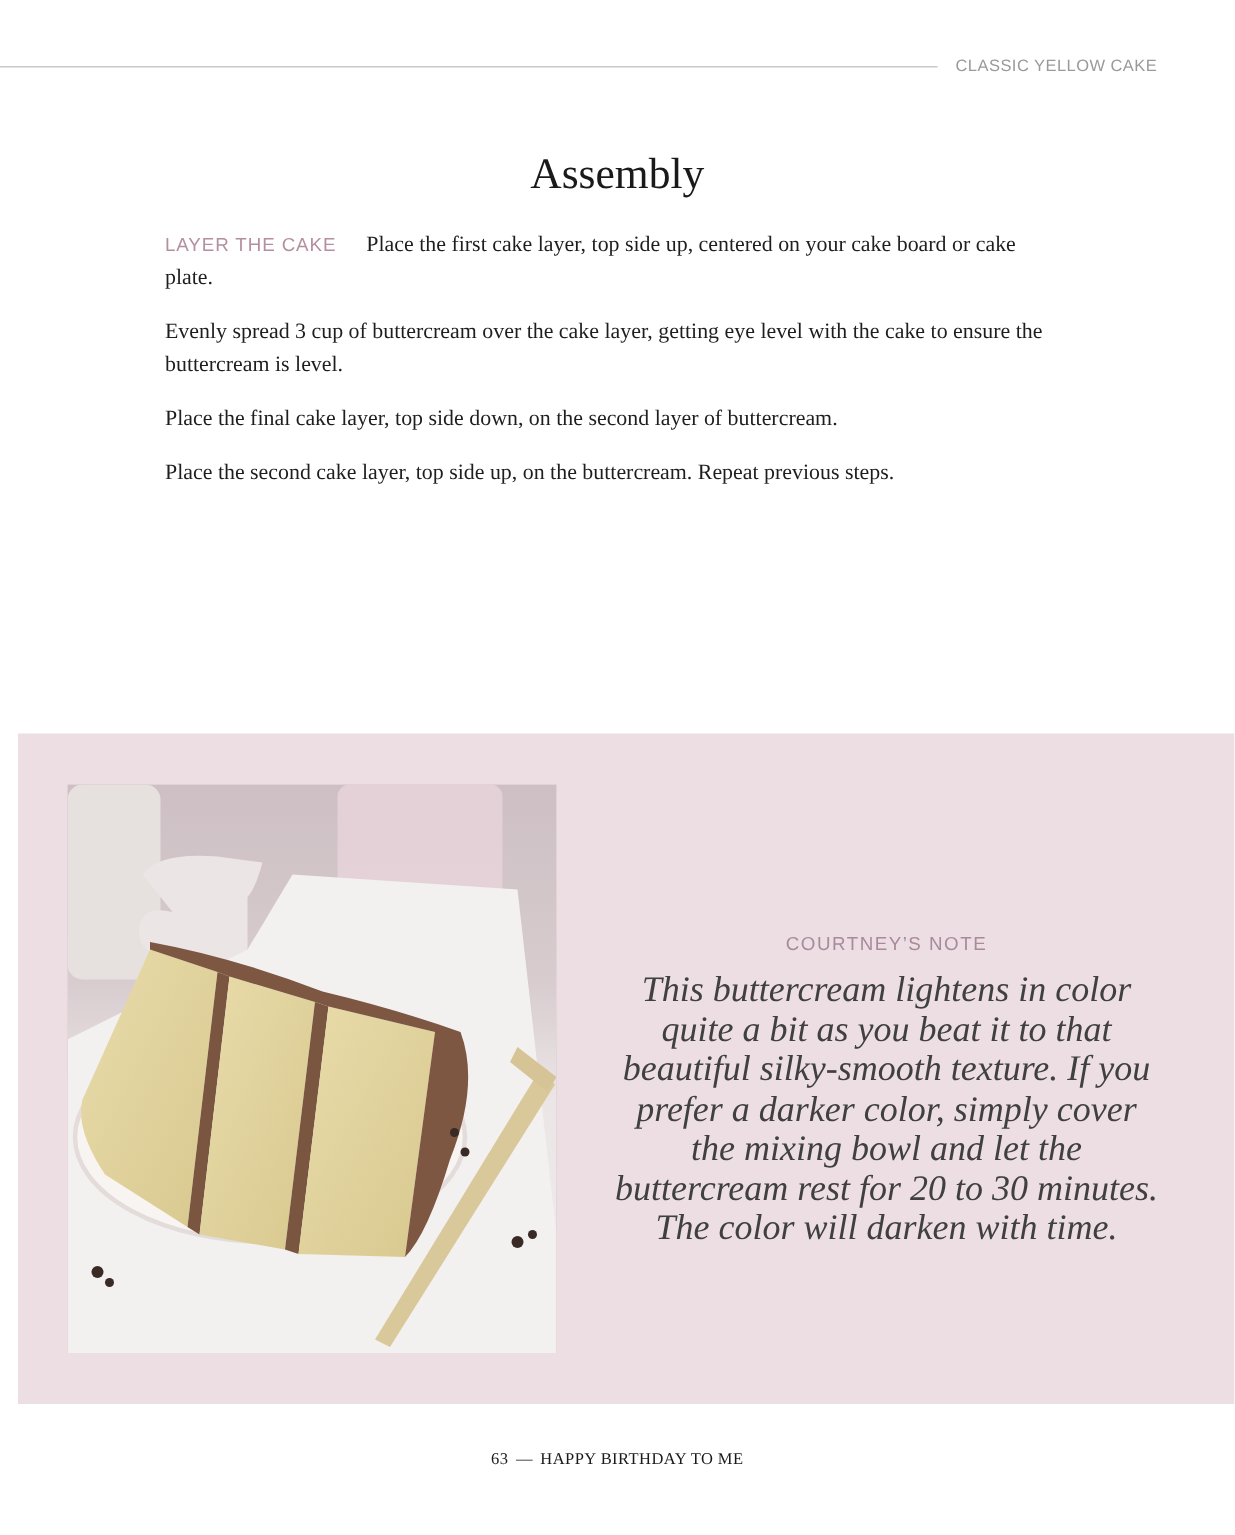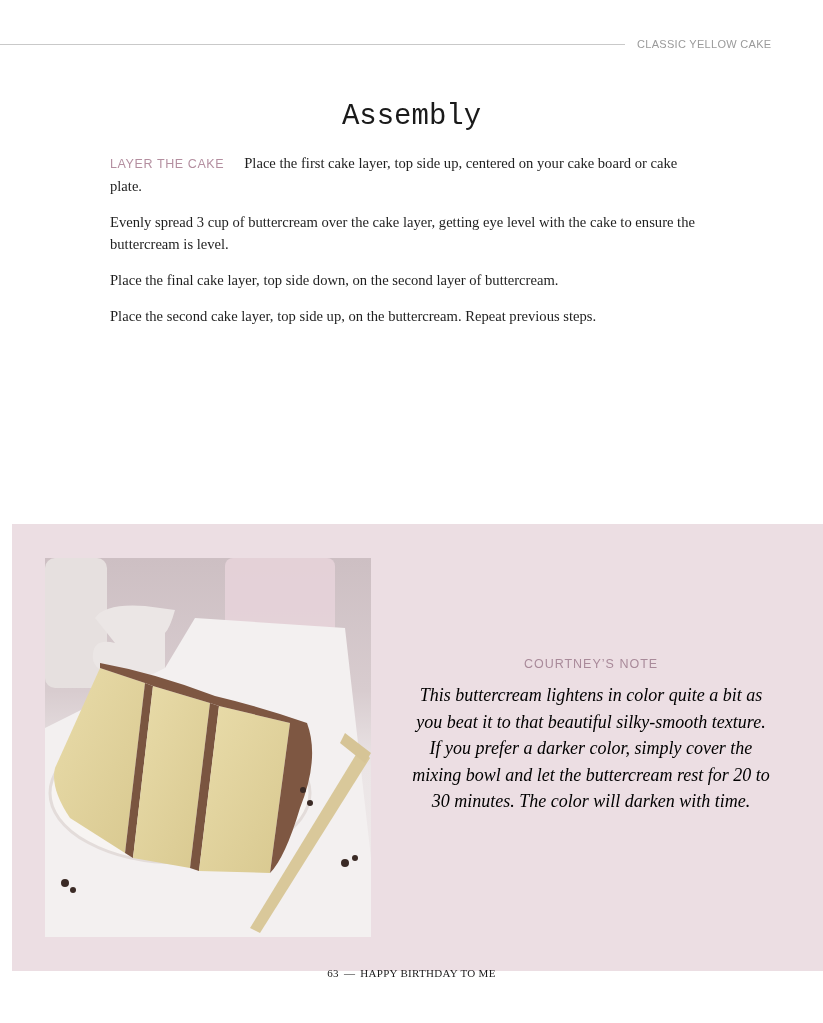--- a/index.html
+++ b/index.html
@@ -1,30 +1,30 @@
 <!DOCTYPE html>
 <html><head>
 <meta charset="utf-8">
 <style>
   html, body { margin: 0; padding: 0; background: #ffffff; }
   body { width: 823px; height: 1023px; position: relative; overflow: hidden; font-family: "DejaVu Serif", serif; }
 
   .header-rule { position: absolute; left: 0; top: 44px; width: 625px; height: 1px; background: #c9c9c9; }
   .running-head { position: absolute; left: 637px; top: 38px; font-family: "Liberation Sans", sans-serif; font-size: 11px; letter-spacing: 0.3px; color: #9a9a9a; white-space: nowrap; }
 
-  .title { position: absolute; left: 0; width: 823px; top: 100px; text-align: center; font-family: Liberation Mono, monospace; font-size: 29px; color: #1a1a1a; font-weight: normal; margin: 0; }
+  .title { position: absolute; left: 0; width: 823px; top: 100px; text-align: center; font-family: Liberation Serif, serif; font-size: 29px; color: #1a1a1a; font-weight: normal; margin: 0; }
 
   .body-text { position: absolute; left: 110px; width: 600px; top: 152px; font-family: "Liberation Serif", serif; font-size: 14.6px; line-height: 22px; color: #1e1e1e; }
   .body-text p { margin: 0 0 14px 0; }
   .lead { font-family: "Liberation Sans", sans-serif; font-size: 12.5px; letter-spacing: 0.6px; color: #b48fa0; margin-right: 20px; }
 
-  .note-panel { position: absolute; left: 12px; top: 489px; width: 811px; height: 447px; background: #ecdee3; margin-top: 35px; }
+  .note-panel { position: absolute; left: 12px; top: 489px; width: 811px; height: 447px; background: #ecdee3; }
   .photo { position: absolute; left: 33px; top: 34px; width: 326px; height: 379px; overflow: hidden; background: #d9ccd0; }
   .note-label { position: absolute; left: 398px; width: 362px; top: 133px; text-align: center; font-family: "Liberation Sans", sans-serif; font-size: 12.5px; letter-spacing: 1px; color: #a98a9a; }
-  .note-text { position: absolute; left: 398px; width: 362px; top: 158px; text-align: center; font-family: "Liberation Serif", serif; font-style: italic; font-size: 18px; line-height: 26.5px; color: #000000; }
+  .note-text { position: absolute; left: 398px; width: 362px; top: 158px; text-align: center; font-family: "Liberation Serif", serif; font-style: italic; font-size: 24px; line-height: 26.5px; color: #404040; }
 
   .folio { position: absolute; left: 0; width: 823px; top: 967px; text-align: center; font-family: Liberation Serif, serif; font-size: 11px; letter-spacing: 0.3px; color: #1a1a1a; }
   .folio .num { margin-right: 5px; }
   .folio .dash { margin-right: 5px; }
 </style>
 </head>
 <body>
 
 <div class="header-rule"></div>
 <div class="running-head">CLASSIC YELLOW CAKE</div>

